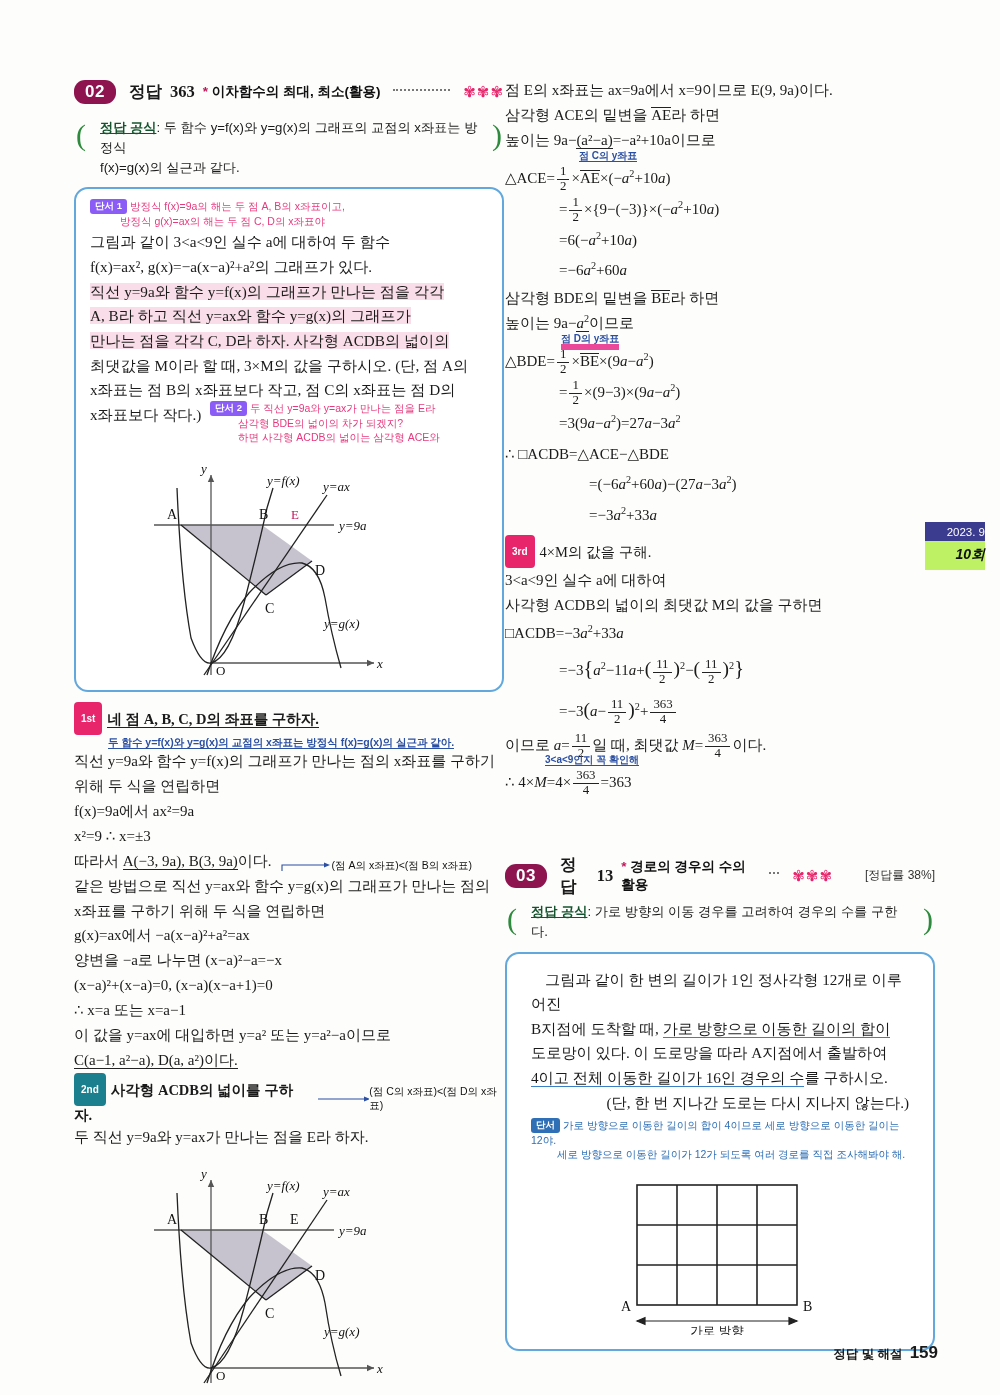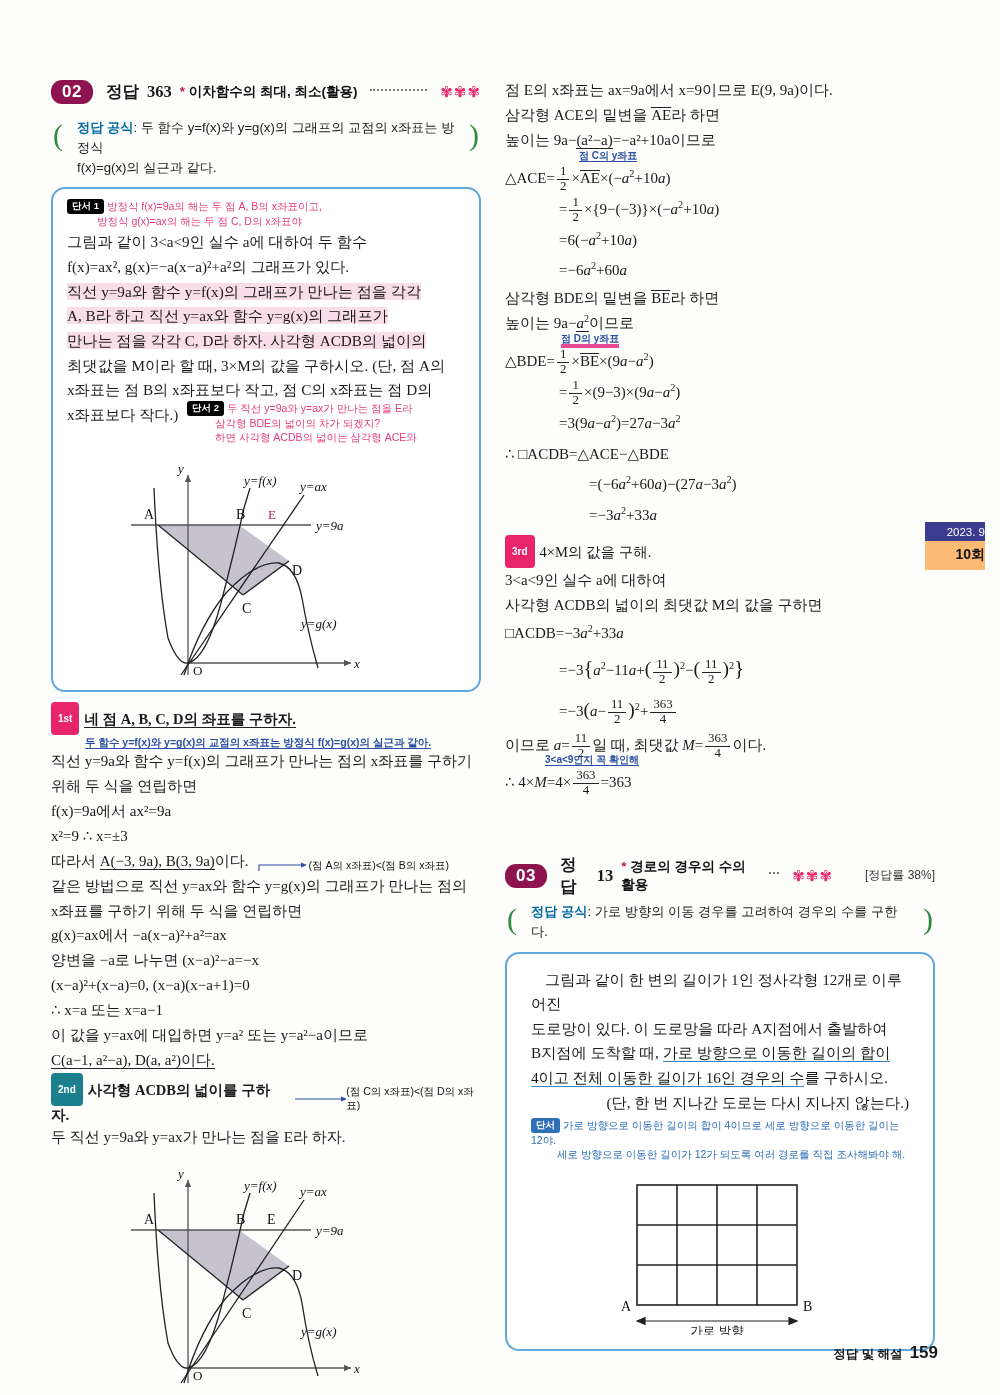--- a/index.html
+++ b/index.html
@@ -7,21 +7,21 @@
   body {
     width:1000px; height:1395px;
     background:#fdfdfb;
     font-family:"Liberation Serif", serif;
     color:#1a1a1a;
     position:relative;
     overflow:hidden;
   }
   .page { position:absolute; inset:0; }
 
-  .col-left  { position:absolute; left:51px;  top:78px; width:430px; }
+  .col-left  { position:absolute; left:74px;  top:78px; width:430px; }
   .col-right { position:absolute; left:505px; top:78px; width:430px; }
 
   
   .prob-head { display:flex; align-items:center; gap:8px; height:28px; }
   .num-badge {
     background:#8e1450; color:#fff; font-weight:bold;
     font-size:17px; padding:2px 11px 3px; border-radius:11px;
     letter-spacing:.5px; font-family:"Liberation Sans", sans-serif;
     line-height:1.15;
   }
@@ -34,32 +34,32 @@
   .rate  { font-size:12px; color:#333; font-family:"Liberation Sans", sans-serif; white-space:nowrap; margin-left:4px;padding-left:20px;}
 
   
   .formula {
     position:relative; margin:9px 0 0; padding:3px 26px 3px 26px;
     font-size:13.2px; line-height:1.5; font-family:"Liberation Sans", sans-serif;
   }
   .formula .brace { position:absolute; top:-3px; font-size:30px; color:#2e8b3d; font-family:"Liberation Serif", serif; }
   .formula .brace.l { left:2px; }
   .formula .brace.r { right:2px; }
-  .formula b.key { color:#0369a1; }
+  .formula b.key { color:#14532d;text-decoration:underline; }
 
   
   .card {
     margin-top:7px; border:2.5px solid #62a8dd; border-radius:14px;
     background:#fff; padding:10px 14px 12px; position:relative;
   }
   .card.q3 { padding:12px 24px 14px; }
 
   .hint-line { font-size:10.5px; color:#e53b7e; font-family:"Liberation Sans", sans-serif; line-height:1.35; }
   .hint-tag {
-    display:inline-block; background:#000000; color:#fff; font-size:9.5px;
+    display:inline-block; background:#8b5cf6; color:#fff; font-size:9.5px;
     padding:1px 5px; border-radius:3px; font-weight:bold; margin-right:3px;
     font-family:"Liberation Sans", sans-serif; vertical-align:1px;
   }
   .hint-tag.blue { background:#2f6fb5; }
   .hint-line.blue { color:#2f6fb5; }
   .hint-indent { padding-left:30px; }
 
   .qtext { font-size:15.2px; line-height:1.62; margin-top:2px; }
   .qtext .hl { background:#f9dde8; }
   .qtext .ul { border-bottom:1.6px solid #3b7fc4; }
@@ -97,21 +97,21 @@
   .eq { font-size:15px; line-height:2.05; }
   .eq.ind1 { padding-left:54px; }
   .eq.ind2 { padding-left:84px; }
 
   .blue-note { font-size:10px; color:#2b4fa2; font-family:"Liberation Sans", sans-serif; font-weight:bold; }
 
   
   .sidetab { position:absolute; left:925px; top:522px; width:60px; text-align:right;
              font-family:"Liberation Sans", sans-serif; }
   .sidetab .top { background:#3b3b8f; color:#fff; font-size:11.5px; padding:4px 0 3px; }
-  .sidetab .bot { background:#fdba74; color:#111; font-size:14px; padding:5px 0 6px; font-weight:bold; }
+  .sidetab .bot { background:#bef264; color:#111; font-size:14px; padding:5px 0 6px; font-weight:bold;font-style:italic; }
 
   
   .footer { position:absolute; right:62px; bottom:32px; font-size:12.5px;
             font-family:"Liberation Sans", sans-serif; font-weight:bold; }
   .footer .pg { font-size:17px; margin-left:7px; }
 
   svg { display:block; }
   .fig { margin:8px auto 0; }
 
   
@@ -299,21 +299,21 @@
     </div>
     <div class="eq ind1">=6(−<span class="it">a</span><sup class="e">2</sup>+10<span class="it">a</span>)</div>
     <div class="eq ind1">=−6<span class="it">a</span><sup class="e">2</sup>+60<span class="it">a</span></div>
 
     <div class="body-line">
       삼각형 BDE의 밑변을 <span class="ovl">BE</span>라 하면
     </div>
     <div class="body-line">
       <span>높이는 9a−</span><span class="u"><span class="it">a</span><sup class="e">2</sup></span><span>이므로</span>
     </div>
-    <div class="blue-note" style="padding-left:56px;margin-top:-4px;"><span style="border-bottom:4px solid #ec4899;">점 D의 y좌표</span></div>
+    <div class="blue-note" style="padding-left:56px;margin-top:-4px;"><span style="border-bottom:6px solid #ec4899;">점 D의 y좌표</span></div>
 
     <div class="eq">
       △BDE=<span class="frac"><span class="n">1</span><span class="d">2</span></span>×<span class="ovl">BE</span>×(9<span class="it">a</span>−<span class="it">a</span><sup class="e">2</sup>)
     </div>
     <div class="eq ind1">
       =<span class="frac"><span class="n">1</span><span class="d">2</span></span>×(9−3)×(9<span class="it">a</span>−<span class="it">a</span><sup class="e">2</sup>)
     </div>
     <div class="eq ind1">=3(9<span class="it">a</span>−<span class="it">a</span><sup class="e">2</sup>)=27<span class="it">a</span>−3<span class="it">a</span><sup class="e">2</sup></div>
     <div class="eq">∴ □ACDB=△ACE−△BDE</div>
     <div class="eq ind2">=(−6<span class="it">a</span><sup class="e">2</sup>+60<span class="it">a</span>)−(27<span class="it">a</span>−3<span class="it">a</span><sup class="e">2</sup>)</div>
@@ -352,22 +352,22 @@
 
       <div class="formula">
         <span class="brace l">(</span>
         <span class="brace r">)</span>
         <div><b class="key">정답 공식</b><span>: 가로 방향의 이동 경우를 고려하여 경우의 수를 구한다.</span></div>
       </div>
 
       <div class="card q3">
         <div class="qtext">
           <div style="text-indent:14px;">그림과 같이 한 변의 길이가 1인 정사각형 12개로 이루어진</div>
+          <div><span>B지점에 도착할 때, </span><span class="ul">가로 방향으로 이동한 길이의 합이</span></div>
           <div>도로망이 있다. 이 도로망을 따라 A지점에서 출발하여</div>
-          <div><span>B지점에 도착할 때, </span><span class="ul">가로 방향으로 이동한 길이의 합이</span></div>
           <div><span class="ul">4이고 전체 이동한 길이가 16인 경우의 수</span><span>를 구하시오.</span></div>
           <div class="right">(단, 한 번 지나간 도로는 다시 지나지 않는다.)</div>
         </div>
         <div class="hint-line blue" style="margin-top:3px;">
           <span class="hint-tag blue">단서</span><span>가로 방향으로 이동한 길이의 합이 4이므로 세로 방향으로 이동한 길이는 12야.</span>
         </div>
         <div class="hint-line blue" style="padding-left:26px;">세로 방향으로 이동한 길이가 12가 되도록 여러 경로를 직접 조사해봐야 해.</div>
 
         <svg class="gridfig" width="250" height="160" viewBox="0 0 250 160">
           <g stroke="#222" stroke-width="1.6" fill="none">

